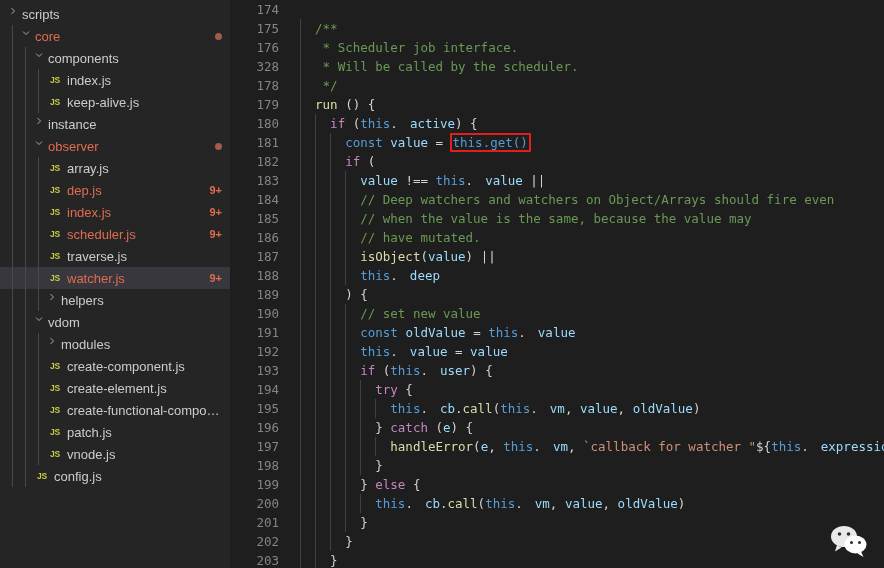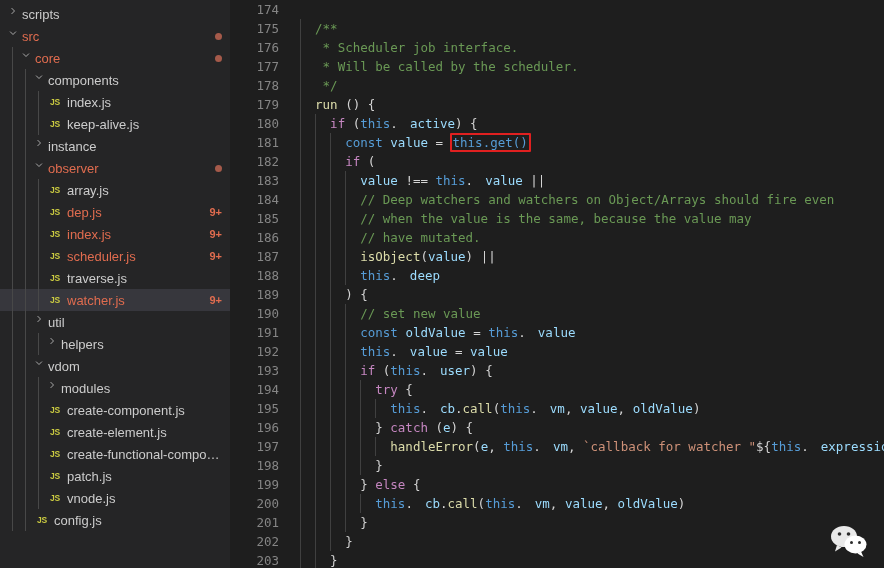--- a/index.html
+++ b/index.html
@@ -123,114 +123,102 @@
           <span style="flex: 0 0 8px;"></span>
           <span class="twisty">
             <svg width="10" height="10" viewBox="0 0 16 16">
               <path d="M5.7 3.3 10.4 8l-4.7 4.7" fill="none" stroke="#c5c5c5" stroke-width="1.3"></path>
             </svg>
           </span>
           <span class="lbl">scripts</span>
           <span class="spacer"></span>
         </div>
         <div class="row">
-          <div class="guides"></div>
-          <span style="flex: 0 0 8px;"></span>
+          <div class="guides">
+            <i style="left: 12px;"></i>
+          </div>
+          <span style="flex: 0 0 21px;"></span>
           <span class="twisty">
             <svg width="10" height="10" viewBox="0 0 16 16">
               <path d="M3.3 5.7 8 10.4l4.7-4.7" fill="none" stroke="#c5c5c5" stroke-width="1.3"></path>
             </svg>
           </span>
-          <span class="lbl" style="color: rgb(224, 108, 79);">src</span>
+          <span class="lbl" style="color: rgb(224, 108, 79);">core</span>
           <span class="spacer"></span>
           <span class="dot"></span>
         </div>
         <div class="row">
           <div class="guides">
             <i style="left: 12px;"></i>
-          </div>
-          <span style="flex: 0 0 21px;"></span>
+            <i style="left: 25px;"></i>
+          </div>
+          <span style="flex: 0 0 34px;"></span>
           <span class="twisty">
             <svg width="10" height="10" viewBox="0 0 16 16">
               <path d="M3.3 5.7 8 10.4l4.7-4.7" fill="none" stroke="#c5c5c5" stroke-width="1.3"></path>
             </svg>
           </span>
-          <span class="lbl" style="color: rgb(224, 108, 79);">core</span>
+          <span class="lbl">components</span>
+          <span class="spacer"></span>
+        </div>
+        <div class="row">
+          <div class="guides">
+            <i style="left: 12px;"></i>
+            <i style="left: 25px;"></i>
+            <i style="left: 38px;"></i>
+          </div>
+          <span style="flex: 0 0 47px;"></span>
+          <span class="jsico">JS</span>
+          <span class="lbl">index.js</span>
+          <span class="spacer"></span>
+        </div>
+        <div class="row">
+          <div class="guides">
+            <i style="left: 12px;"></i>
+            <i style="left: 25px;"></i>
+            <i style="left: 38px;"></i>
+          </div>
+          <span style="flex: 0 0 47px;"></span>
+          <span class="jsico">JS</span>
+          <span class="lbl">keep-alive.js</span>
+          <span class="spacer"></span>
+        </div>
+        <div class="row">
+          <div class="guides">
+            <i style="left: 12px;"></i>
+            <i style="left: 25px;"></i>
+          </div>
+          <span style="flex: 0 0 34px;"></span>
+          <span class="twisty">
+            <svg width="10" height="10" viewBox="0 0 16 16">
+              <path d="M5.7 3.3 10.4 8l-4.7 4.7" fill="none" stroke="#c5c5c5" stroke-width="1.3"></path>
+            </svg>
+          </span>
+          <span class="lbl">instance</span>
+          <span class="spacer"></span>
+        </div>
+        <div class="row">
+          <div class="guides">
+            <i style="left: 12px;"></i>
+            <i style="left: 25px;"></i>
+          </div>
+          <span style="flex: 0 0 34px;"></span>
+          <span class="twisty">
+            <svg width="10" height="10" viewBox="0 0 16 16">
+              <path d="M3.3 5.7 8 10.4l4.7-4.7" fill="none" stroke="#c5c5c5" stroke-width="1.3"></path>
+            </svg>
+          </span>
+          <span class="lbl" style="color: rgb(224, 108, 79);">observer</span>
           <span class="spacer"></span>
           <span class="dot"></span>
         </div>
         <div class="row">
           <div class="guides">
             <i style="left: 12px;"></i>
             <i style="left: 25px;"></i>
-          </div>
-          <span style="flex: 0 0 34px;"></span>
-          <span class="twisty">
-            <svg width="10" height="10" viewBox="0 0 16 16">
-              <path d="M3.3 5.7 8 10.4l4.7-4.7" fill="none" stroke="#c5c5c5" stroke-width="1.3"></path>
-            </svg>
-          </span>
-          <span class="lbl">components</span>
-          <span class="spacer"></span>
-        </div>
-        <div class="row">
-          <div class="guides">
-            <i style="left: 12px;"></i>
-            <i style="left: 25px;"></i>
-            <i style="left: 38px;"></i>
-          </div>
-          <span style="flex: 0 0 47px;"></span>
-          <span class="jsico">JS</span>
-          <span class="lbl">index.js</span>
-          <span class="spacer"></span>
-        </div>
-        <div class="row">
-          <div class="guides">
-            <i style="left: 12px;"></i>
-            <i style="left: 25px;"></i>
-            <i style="left: 38px;"></i>
-          </div>
-          <span style="flex: 0 0 47px;"></span>
-          <span class="jsico">JS</span>
-          <span class="lbl">keep-alive.js</span>
-          <span class="spacer"></span>
-        </div>
-        <div class="row">
-          <div class="guides">
-            <i style="left: 12px;"></i>
-            <i style="left: 25px;"></i>
-          </div>
-          <span style="flex: 0 0 34px;"></span>
-          <span class="twisty">
-            <svg width="10" height="10" viewBox="0 0 16 16">
-              <path d="M5.7 3.3 10.4 8l-4.7 4.7" fill="none" stroke="#c5c5c5" stroke-width="1.3"></path>
-            </svg>
-          </span>
-          <span class="lbl">instance</span>
-          <span class="spacer"></span>
-        </div>
-        <div class="row">
-          <div class="guides">
-            <i style="left: 12px;"></i>
-            <i style="left: 25px;"></i>
-          </div>
-          <span style="flex: 0 0 34px;"></span>
-          <span class="twisty">
-            <svg width="10" height="10" viewBox="0 0 16 16">
-              <path d="M3.3 5.7 8 10.4l4.7-4.7" fill="none" stroke="#c5c5c5" stroke-width="1.3"></path>
-            </svg>
-          </span>
-          <span class="lbl" style="color: rgb(224, 108, 79);">observer</span>
-          <span class="spacer"></span>
-          <span class="dot"></span>
-        </div>
-        <div class="row">
-          <div class="guides">
-            <i style="left: 12px;"></i>
-            <i style="left: 25px;"></i>
             <i style="left: 38px;"></i>
           </div>
           <span style="flex: 0 0 47px;"></span>
           <span class="jsico">JS</span>
           <span class="lbl">array.js</span>
           <span class="spacer"></span>
         </div>
         <div class="row">
           <div class="guides">
             <i style="left: 12px;"></i>
@@ -282,34 +270,20 @@
           <div class="guides">
             <i style="left: 12px;"></i>
             <i style="left: 25px;"></i>
             <i style="left: 38px;"></i>
           </div>
           <span style="flex: 0 0 47px;"></span>
           <span class="jsico">JS</span>
           <span class="lbl" style="color: rgb(224, 108, 79);">watcher.js</span>
           <span class="spacer"></span>
           <span class="badge">9+</span>
-        </div>
-        <div class="row">
-          <div class="guides">
-            <i style="left: 12px;"></i>
-            <i style="left: 25px;"></i>
-          </div>
-          <span style="flex: 0 0 34px;"></span>
-          <span class="twisty">
-            <svg width="10" height="10" viewBox="0 0 16 16">
-              <path d="M5.7 3.3 10.4 8l-4.7 4.7" fill="none" stroke="#c5c5c5" stroke-width="1.3"></path>
-            </svg>
-          </span>
-          <span class="lbl">util</span>
-          <span class="spacer"></span>
         </div>
         <div class="row">
           <div class="guides">
             <i style="left: 12px;"></i>
             <i style="left: 25px;"></i>
             <i style="left: 38px;"></i>
           </div>
           <span style="flex: 0 0 47px;"></span>
           <span class="twisty">
             <svg width="10" height="10" viewBox="0 0 16 16">
@@ -415,21 +389,21 @@
         </div>
       </div>
   </div>
 
   <div class="editor">
     <div class="code-area">
       <div class="ln-col" id="lncol">
           <div class="ln">174</div>
           <div class="ln">175</div>
           <div class="ln">176</div>
-          <div class="ln">177</div>
+          <div class="ln">328</div>
           <div class="ln">178</div>
           <div class="ln">179</div>
           <div class="ln">180</div>
           <div class="ln">181</div>
           <div class="ln">182</div>
           <div class="ln">183</div>
           <div class="ln">184</div>
           <div class="ln">185</div>
           <div class="ln">186</div>
           <div class="ln">187</div>

